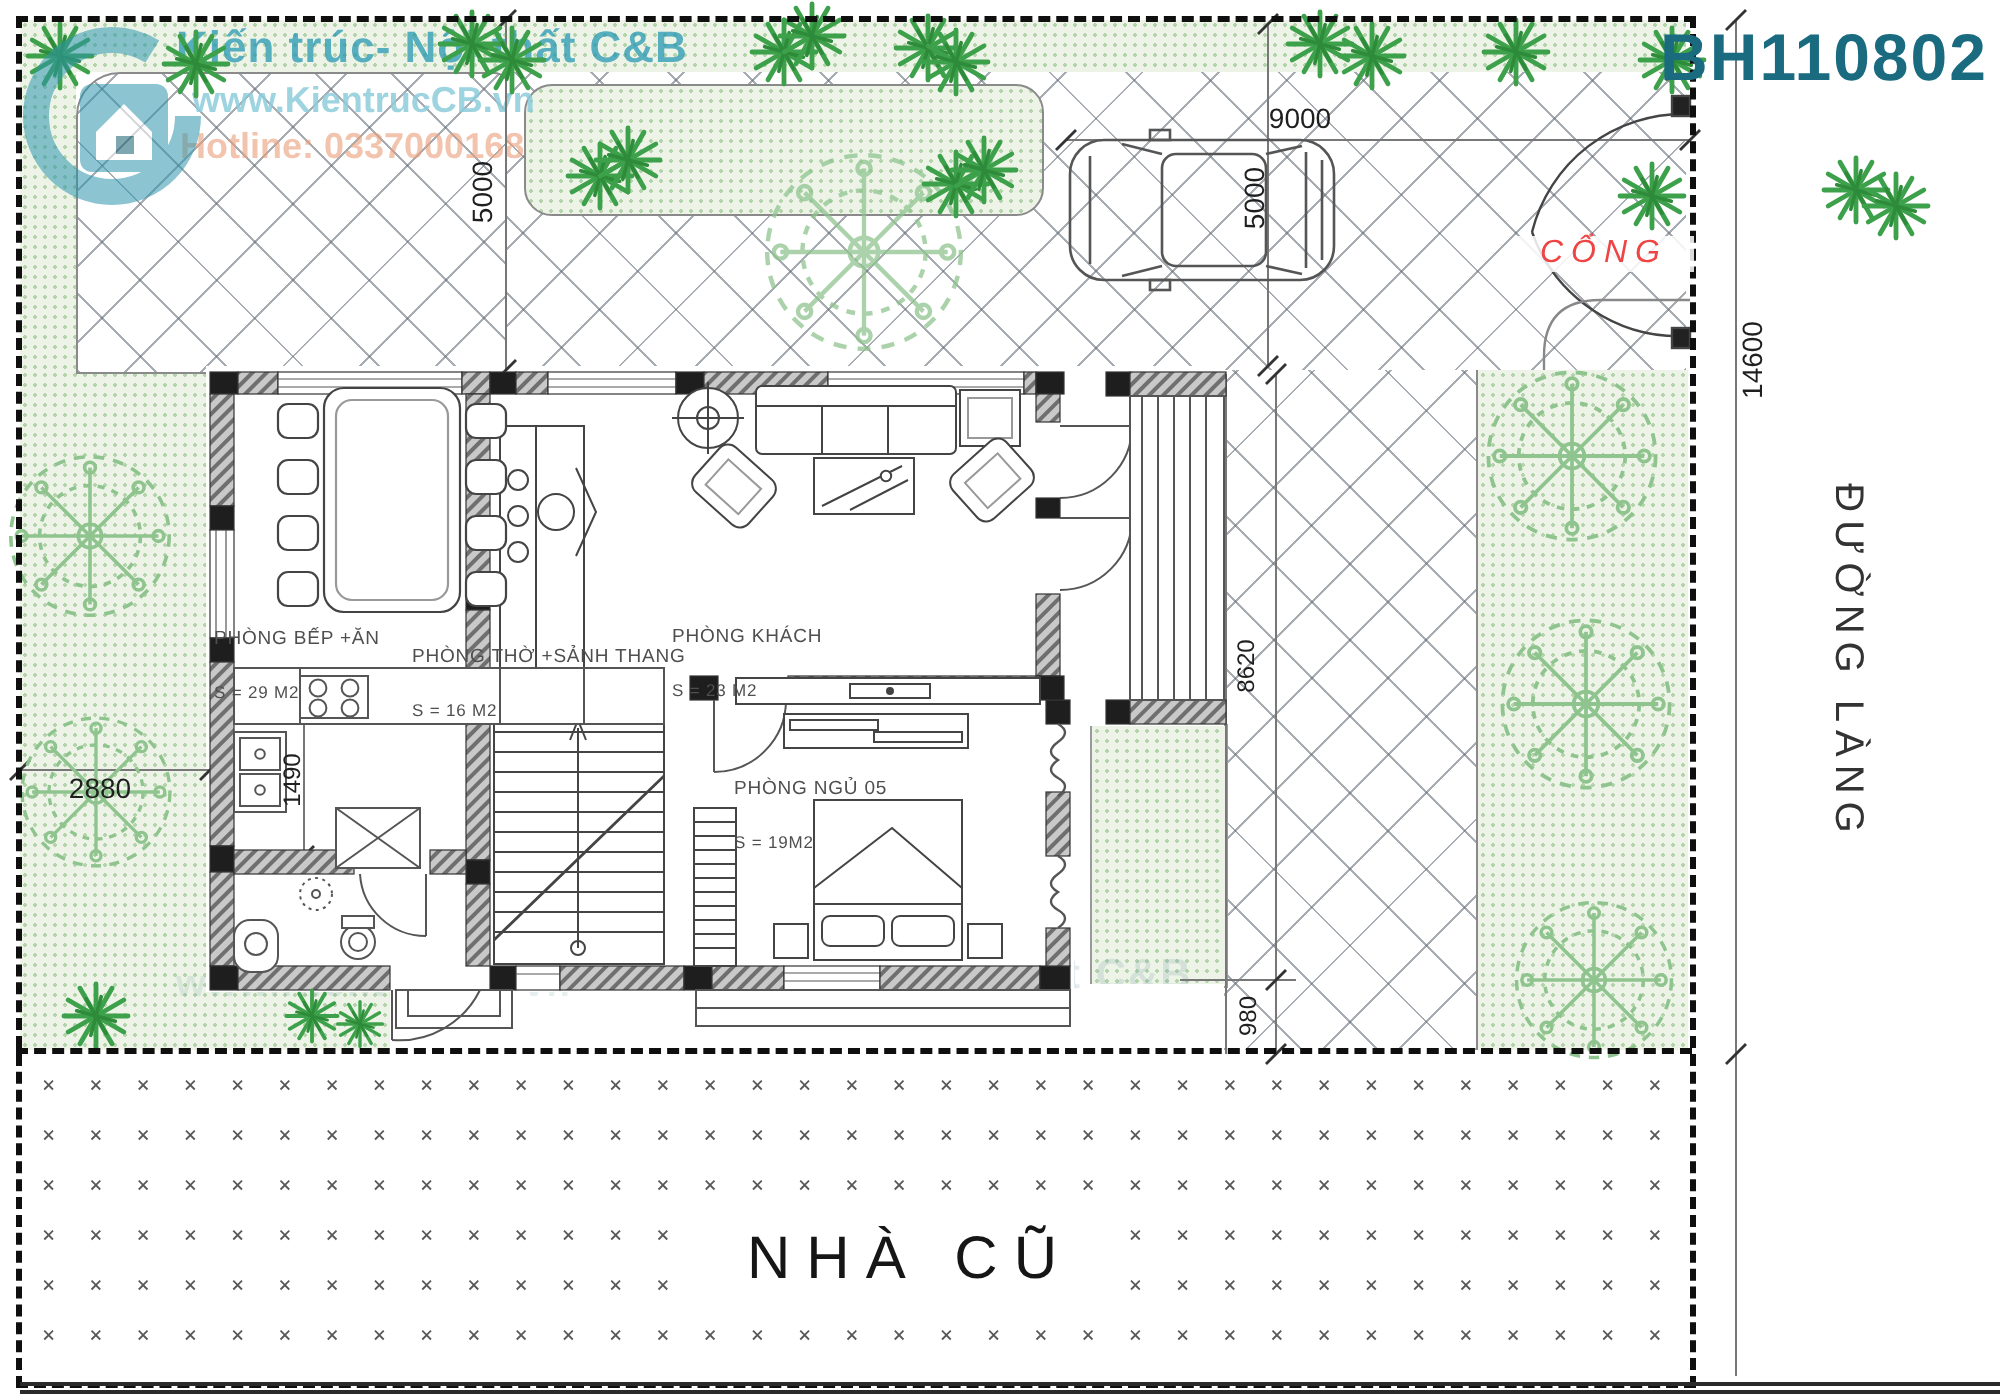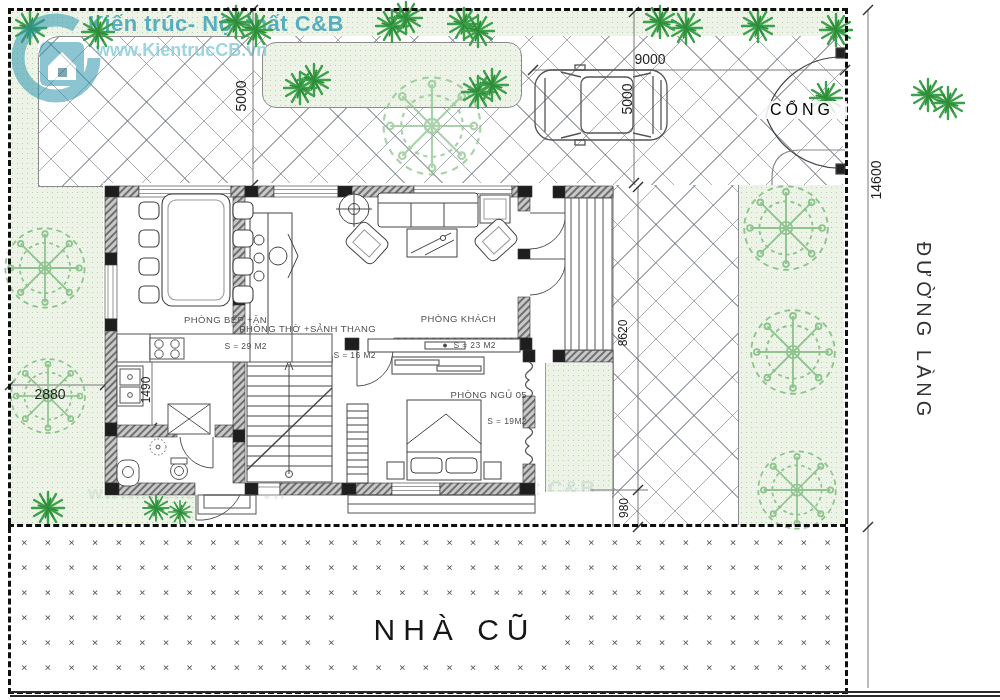--- a/index.html
+++ b/index.html
@@ -15,36 +15,36 @@
        repeating-linear-gradient(45deg, rgba(95,105,115,.55) 0 1px, rgba(0,0,0,0) 1px 27px),
        repeating-linear-gradient(-45deg, rgba(95,105,115,.55) 0 1px, rgba(0,0,0,0) 1px 27px);}
   .boundary{position:absolute;left:8px;top:8px;width:834px;height:680px;
      border:3.5px dashed #0f0f0f;}
   .dash-sep{position:absolute;left:8px;top:524px;width:838px;height:0;
      border-top:3.5px dashed #0f0f0f;}
   .dbl-line{position:absolute;left:10px;width:990px;height:0;border-top:2px solid #2a2a2a;}
   .xgrid{position:absolute;left:13px;top:530px;width:828px;height:152px;overflow:hidden;
      font-family:"DejaVu Sans Mono",monospace;font-size:11px;line-height:25px;
      letter-spacing:17px;color:#3c3c3c;word-break:break-all;opacity:.85;padding-left:8px;}
-  .room-label{position:absolute;text-align:right;color:#4f4f4f;font-size:9.5px;
+  .room-label{position:absolute;text-align:left;color:#4f4f4f;font-size:9.5px;
      letter-spacing:.4px;line-height:1.45;white-space:pre-line;}
   .room-label .area{font-size:8.5px;}
   .dim{position:absolute;color:#1f1f1f;font-size:14px;text-align:center;}
   .dim.small{font-size:12px;}
   .vdim{transform:rotate(-90deg);}
   .brand-name{position:absolute;left:88px;top:11px;font-size:22px;font-weight:bold;
      color:rgba(44,154,178,.78);letter-spacing:.5px;}
   .brand-web{position:absolute;left:96px;top:40px;font-size:18px;font-weight:bold;
      color:rgba(140,205,218,.85);}
   .brand-hot{position:absolute;left:90px;top:63px;font-size:18px;font-weight:bold;
      color:rgba(233,156,120,.6);}
   .plan-code{position:absolute;right:6px;top:10px;font-size:33px;font-weight:bold;
      color:#1a6b80;letter-spacing:1px;}
-  .gate-label{position:absolute;left:757px;top:101px;width:90px;text-align:center;
-     font-size:16px;letter-spacing:4px;color:#000000;background:rgba(255,255,255,.85);}
+  .gate-label{position:absolute;left:757px;top:118px;width:90px;text-align:center;
+     font-size:16px;letter-spacing:4px;color:#ef4444;background:rgba(255,255,255,.85);font-style:italic;}
   .road-label{position:absolute;left:812px;top:318px;width:220px;height:26px;
      text-align:center;font-size:20px;letter-spacing:4px;color:#333;
      transform:rotate(90deg);}
   .oldhouse-label{position:absolute;left:345px;top:611px;width:220px;text-align:center;
      font-size:30px;letter-spacing:8px;color:#161616;background:#fff;padding:2px 0;}
   .wm{position:absolute;font-weight:bold;color:rgba(120,160,168,.22);font-size:21px;
      letter-spacing:1px;white-space:nowrap;}
   svg{position:absolute;left:0;top:0;}
 </style>
 </head>
@@ -58,20 +58,21 @@
   <div class="xhatch" style="left:38px;top:36px;width:215px;height:149px;border:1.5px solid #8a8a8a;border-radius:22px 8px 0 0;"></div>
   <div class="xhatch" style="left:253px;top:36px;width:590px;height:149px;"></div>
   <div class="xhatch" style="left:612px;top:185px;width:126px;height:340px;"></div>
   <div class="stipple" style="left:262px;top:42px;width:258px;height:64px;border:1.2px solid #8a8a8a;border-radius:14px;"></div>
   <div class="stipple" style="left:738px;top:185px;width:105px;height:340px;border-left:1px solid #8a8a8a;"></div>
   <div class="stipple" style="left:545px;top:362px;width:67px;height:130px;border:1px solid #9a9a9a;"></div>
   <div class="stipple" style="left:105px;top:495px;width:95px;height:30px;"></div>
 
   <div class="brand-name">Kiến trúc- Nội thất C&amp;B</div>
   <div class="brand-web">www.KientrucCB.vn</div>
+  <div class="brand-hot">Hotline: 0337000168</div>
   <div class="wm" style="left:340px;top:476px;">Kiến trúc- Nội thất C&amp;B</div>
   <div class="wm" style="left:88px;top:482px;font-size:19px;color:rgba(120,160,168,.18);">www.KientrucCB.vn</div>
 
   <svg width="1000" height="700" viewBox="0 0 1000 700">
     <defs>
       <pattern id="wh" width="5" height="5" patternUnits="userSpaceOnUse" patternTransform="rotate(45)">
         <rect width="5" height="5" fill="#c9c9c9"></rect>
           <rect width="2" height="5" fill="#6f6f6f"></rect>
       </pattern>
       <g id="treeBig" fill="none" stroke="#8fc48f" stroke-width="2">
@@ -442,20 +443,21 @@
     </g>
   </svg>
 
   <div class="boundary"></div>
   <div class="dash-sep"></div>
   <div class="dbl-line" style="top:691px;"></div>
   <div class="dbl-line" style="top:695px;"></div>
 
   <div class="xgrid">××××××××××××××××××××××××××××××××××××××××××××××××××××××××××××××××××××××××××××××××××××××××××××××××××××××××××××××××××××××××××××××××××××××××××××××××××××××××××××××××××××××××××××××××××××××××××××××××××××××××××××××××××××××××××××××××××××××××××××××××××××××××××××××××××××××××××××××××××××××××××××××××××××××××××××××××××××××××××××××××××××××××××××××××××××××××××××××××××××××××××××××××××××××××××××××××××××××××××××××××××××××××××××××××××××××××××××××××××××××××××××××××××××××××××××××××××××××××××××××××××××××××××××××××××××××××××××××××××××××××××××××××××××××××××××××××××××××××××××××××××××××××××××××××××××××××××××××××××××××××××××××××××××××××××××××××××××××××××××××××××××××××××××××××××××××××××××××××××××××××××××××××××××××××××××××××××××××××××××××××××××××××××××××××××××××××××××××××××××××××××××××××××××××××××××××××××××××××××××××××××××××××××××××××××××××××××××××××××××××××××××××××××××××××××××××××××××××××××××××××××××××××××××××××××××××××××××××××××××××××××××××××××××××××××××××××××××××××××××××××××××××××××××××××××××××××××××××××××××××××××××××××××××××××××××××××××××××××××××××××××××××××××××××××××××××××××××××××××××××××××××××××××××××××××××××××××××××××××××××××××××××××××××××××××××××××××××××××××××××××××××××××××××××××××××××××××××××××××××××××××××××××××××××××××××××××××××××××××××××××××××××××××××××××××××××××××××××××××××××××××××××××××××××××××××××××××××××××××××××××××××××××××××××××××××××××××××××××××××××××××××××××××××××××××××××××××××××××××××××××××××××××××××××××××××××××××××××××××××××××××××××××××××××××××××××××××××××××××××××××××××××××××××××××××××××××××××××××××××××××××××××××××××××××××××××××××××××××××××××××××××××××××××××××××××××××××××××××××××××××</div>
 
+  <div class="plan-code">BH110802</div>
   <div class="gate-label">CỔNG</div>
   <div class="road-label">ĐƯỜNG LÀNG</div>
   <div class="oldhouse-label">NHÀ CŨ</div>
 
   <div class="room-label" style="left:107px;top:299px;width:160px;">
     <div>PHÒNG BẾP +ĂN</div>
     <div class="area">S = 29 M2</div>
   </div>
   <div class="room-label" style="left:206px;top:308px;width:170px;">
     <div>PHÒNG THỜ +SẢNH THANG</div>

